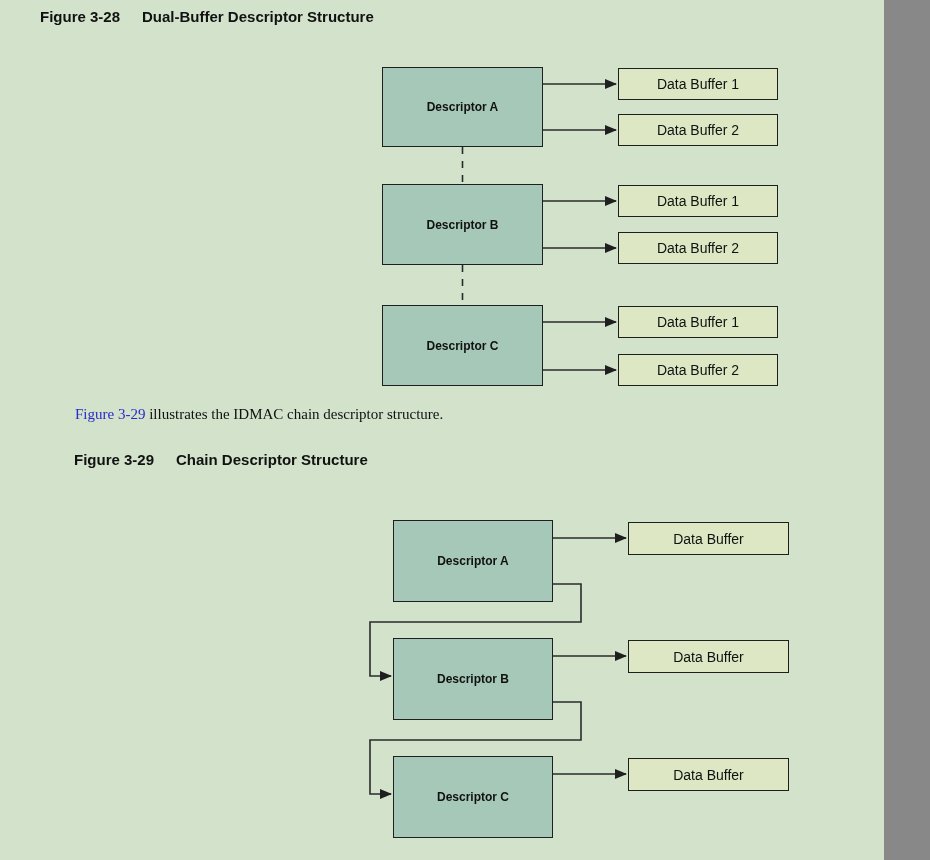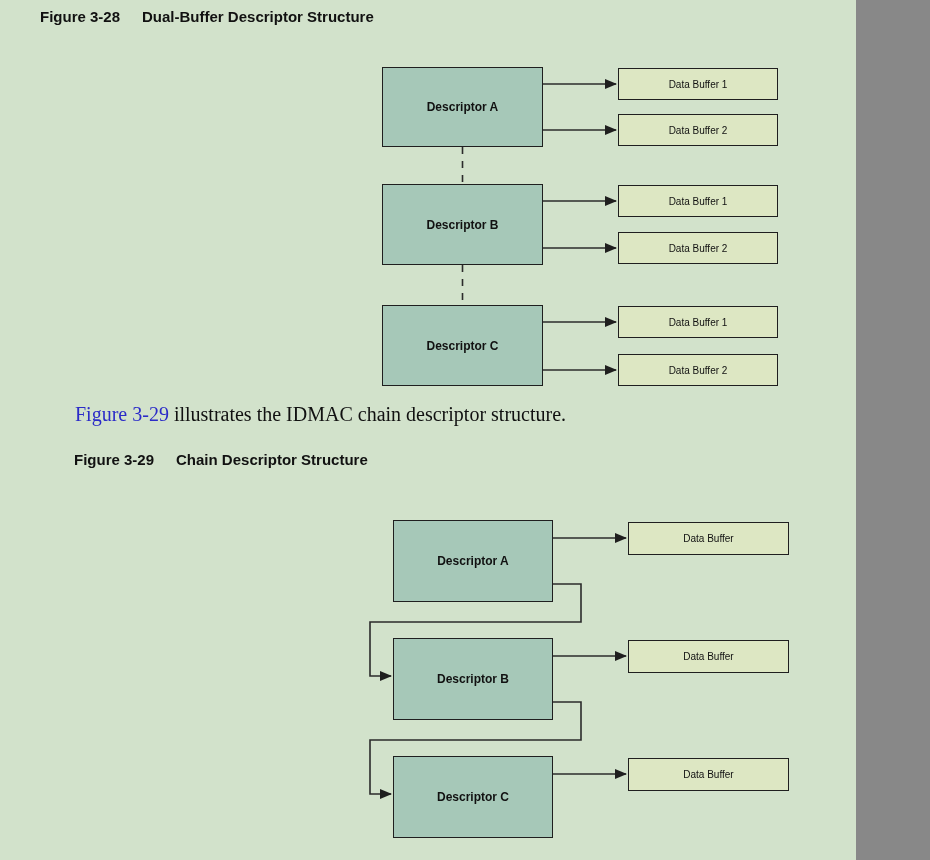--- a/index.html
+++ b/index.html
@@ -2,25 +2,24 @@
 <html style="--page-bg: #d2e2cb; --descriptor-fill: #a6c8b8; --buffer-fill: #dde7c3; --box-border: #1f1f1f; --line: #2b2b2b; --link: #2b2bc8; --text: #111111;"><head>
 <meta charset="utf-8">
 <style>
   html, body { margin: 0; padding: 0; }
   body {
     font-family: "Liberation Sans", sans-serif;
     background: #888;
   }
   .page {
     position: relative;
-    width: 820px;
+    width: 884px;
     height: 860px;
     background: var(--page-bg, #d2e2cb);
     overflow: hidden;
-    padding-left: 36px;
   }
   .connectors {
     position: absolute;
     left: 0; top: 0;
     width: 930px; height: 860px;
     z-index: 1;
   }
   .fig-caption {
     position: absolute;
     left: 40px;
@@ -42,29 +41,29 @@
     border: 1.5px solid var(--box-border, #1f1f1f);
     color: var(--text, #111111);
   }
   .descriptor {
     background: var(--descriptor-fill, #a6c8b8);
     font-weight: bold;
     font-size: 12px;
   }
   .buffer {
     background: var(--buffer-fill, #dde7c3);
-    font-size: 10px;
+    font-size: 14px;
   }
   .body-text {
     position: absolute;
     left: 75px;
     top: 402px;
     z-index: 2;
     font-family: "Liberation Serif", serif;
-    font-size: 20px;
+    font-size: 15px;
     line-height: 24px;
     color: var(--text, #111111);
     white-space: nowrap;
   }
   .body-text .doc-link {
     color: var(--link, #2b2bc8);
     cursor: pointer;
     text-decoration: none;
   }
 </style>

